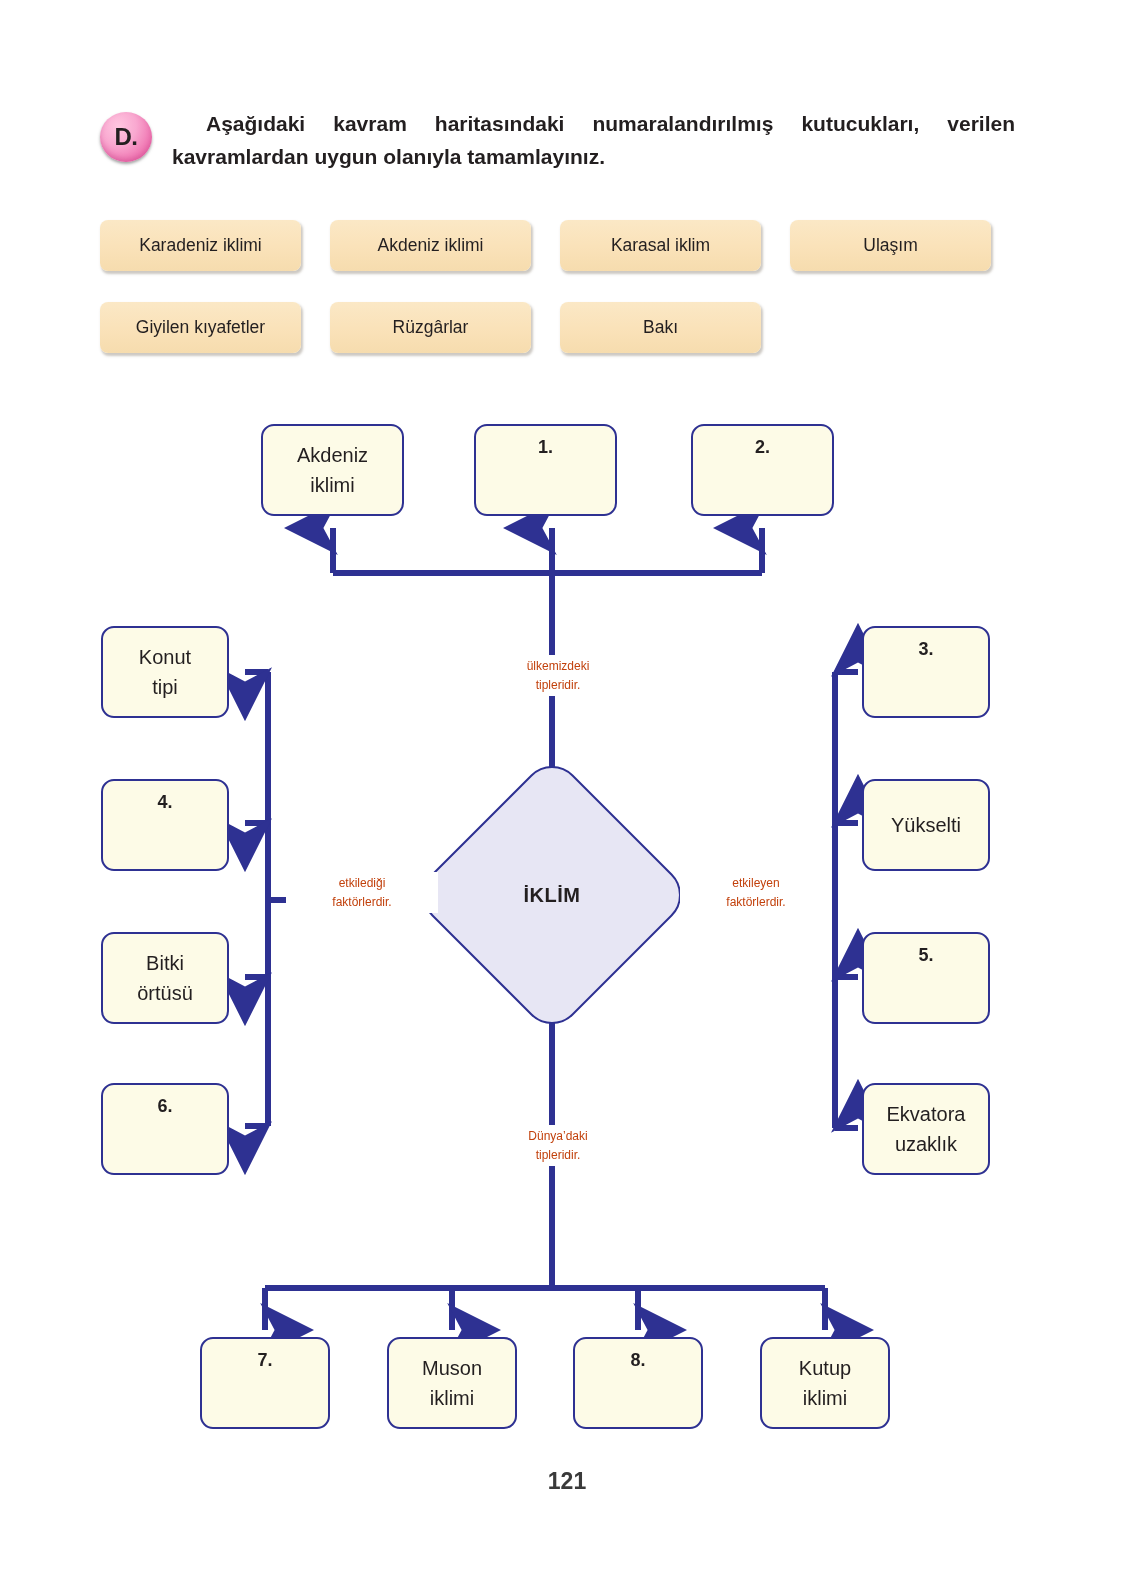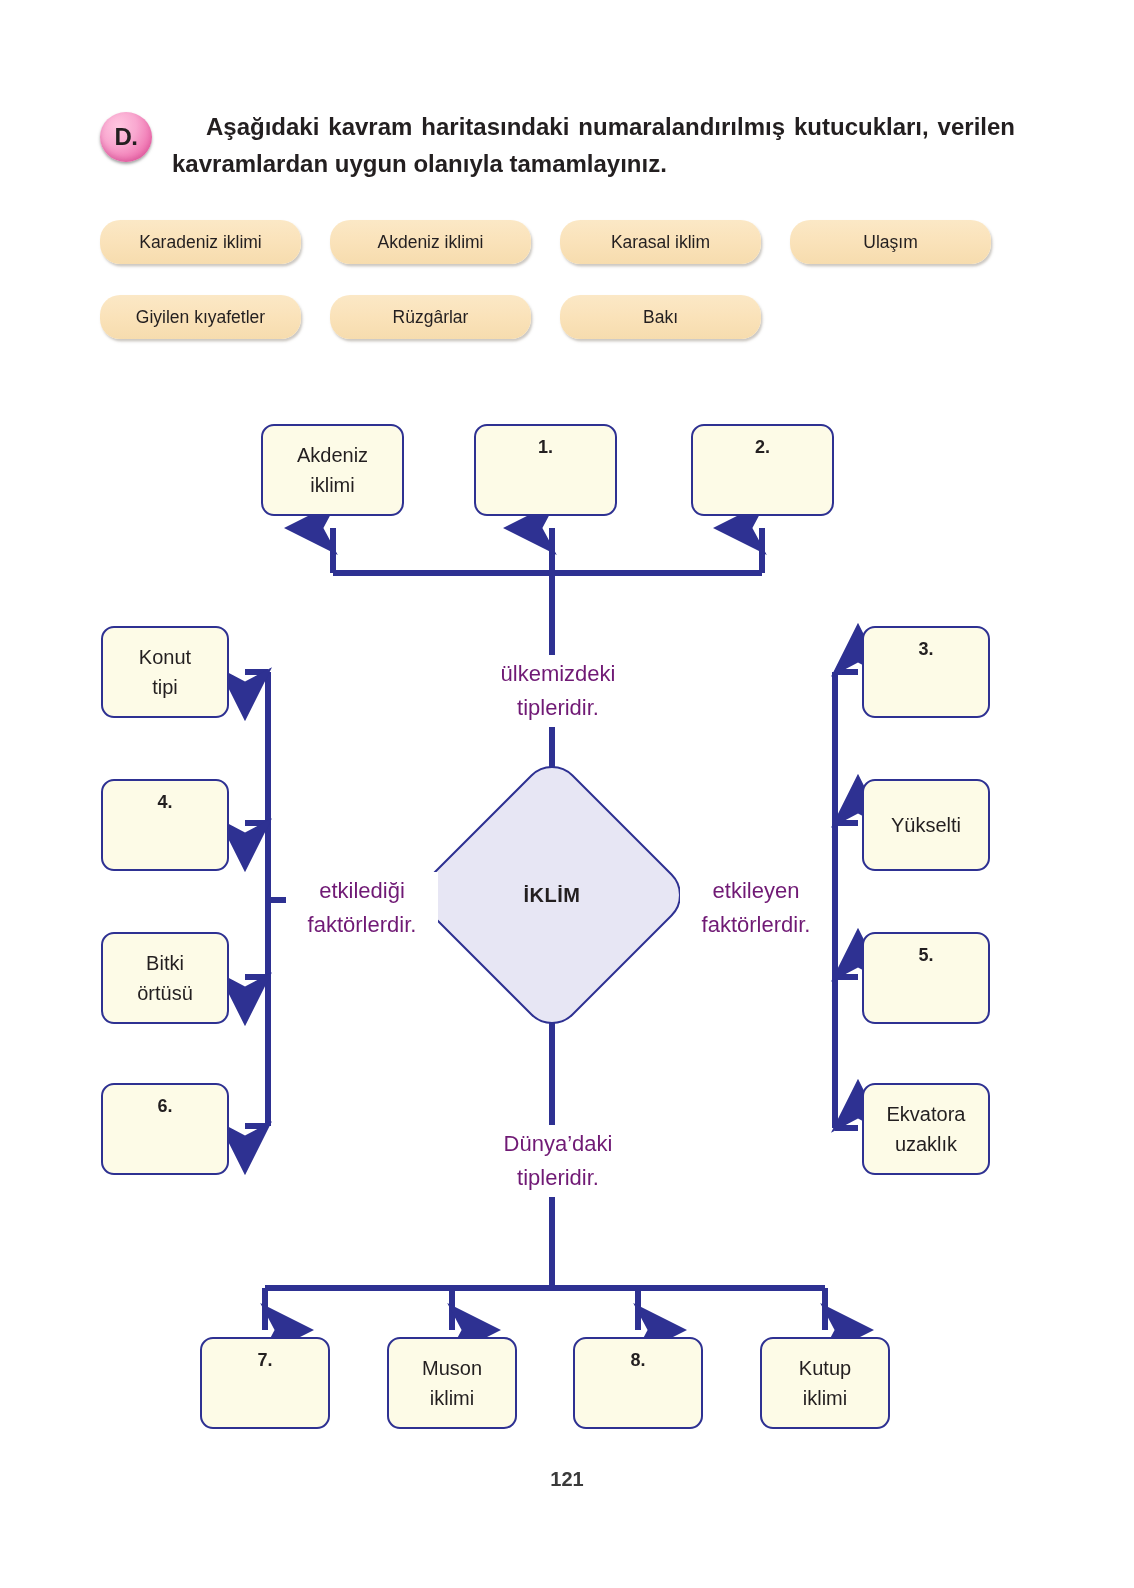--- a/index.html
+++ b/index.html
@@ -39,43 +39,43 @@
   #section-badge-label {
     font-size: 24px;
     font-weight: bold;
     color: #231f20;
     line-height: 1;
     letter-spacing: -0.5px;
   }
   #instruction-text {
     margin: 0;
     padding-left: 72px;
-    font-size: 24px;
+    font-size: 21px;
     font-weight: bold;
     line-height: 1.55;
     text-align: justify;
     text-justify: inter-word;
     color: #231f20;
   }
   #instruction-text .indent { display: inline-block; width: 34px; }
 
   
   #word-bank {
     position: absolute;
     left: 100px;
     top: 220px;
     width: 893px;
     display: grid;
     grid-template-columns: repeat(4, 201px);
     grid-column-gap: 29px;
     grid-row-gap: 31px;
   }
   .word-chip {
-    height: 44px;
-    border-radius: 20px;
+    height: 51px;
+    border-radius: 8px;
     background: linear-gradient(180deg, #fbe8c6 0%, #fae2b9 52%, #f6dcae 100%);
     box-shadow: 1.5px 2.5px 2.5px rgba(120,110,95,0.38);
     display: flex;
     align-items: center;
     justify-content: center;
     font-size: 17.5px;
     color: #231f20;
     text-align: right;
   }
 
@@ -143,36 +143,36 @@
     font-size: 20px;
     font-weight: bold;
     letter-spacing: 0.5px;
     color: #231f20;
     text-align: center;
   }
 
   
   .edge-label {
     position: absolute;
-    font-size: 22px;
+    font-size: 12px;
     line-height: 1.55;
     text-align: center;
-    color: #701a75;
+    color: #c2410c;
     background: #ffffff;
     padding: 2px 6px;
   }
 
   
   #page-number {
     position: absolute;
     left: 0;
     top: 1468px;
     width: 1134px;
     text-align: center;
-    font-size: 20px;
+    font-size: 23px;
     font-weight: bold;
     color: #3a3a3a;
   }
 </style>
 </head>
 <body>
 
 <div id="instruction-block">
   <div id="section-badge">
     <span id="section-badge-label">D.</span>

